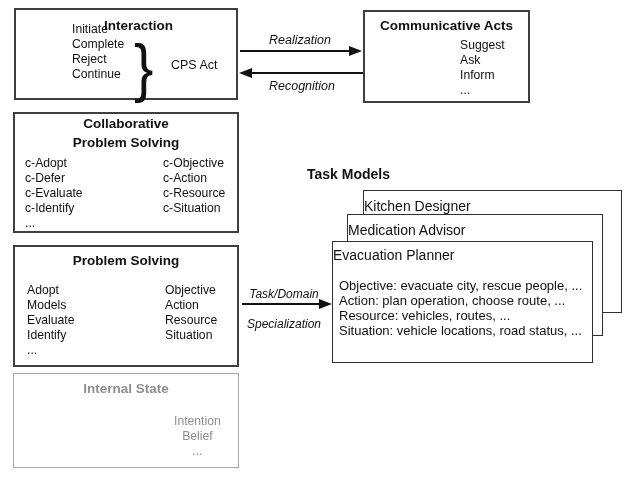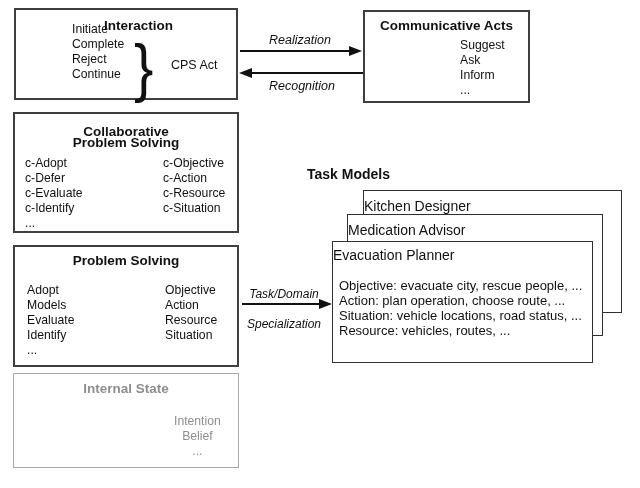--- a/index.html
+++ b/index.html
@@ -61,21 +61,21 @@
 
   <div class="flow-label" style="left:238px;top:33px;width:124px;">Realization</div>
   <div class="arrow-line" style="left:240px;top:50px;width:112px;"></div>
   <div class="arrow-head-right" style="left:349px;top:45.5px;"></div>
 
   <div class="arrow-head-left" style="left:239px;top:67.5px;"></div>
   <div class="arrow-line" style="left:250px;top:72px;width:113px;"></div>
   <div class="flow-label" style="left:240px;top:79px;width:124px;">Recognition</div>
 
   <div class="box dark" style="left:13px;top:112px;width:226px;height:121px;">
-    <div class="box-title" style="top:10px;">Collaborative</div>
+    <div class="box-title" style="top:2px;">Collaborative</div>
     <div class="box-title" style="top:21px;">Problem Solving</div>
     <div class="items" style="left:10px;top:42px;">
       <div class="item">c-Adopt</div>
       <div class="item">c-Defer</div>
       <div class="item">c-Evaluate</div>
       <div class="item">c-Identify</div>
       <div class="item">...</div>
     </div>
     <div class="items" style="left:148px;top:42px;">
       <div class="item">c-Objective</div>
@@ -119,22 +119,22 @@
 
   <div class="box thin" style="left:347px;top:214px;width:256px;height:122px;">
     <div class="stack-title" style="top:7px;">Medication Advisor</div>
   </div>
 
   <div class="box thin" style="left:332px;top:241px;width:261px;height:122px;">
     <div class="stack-title" style="top:5px;">Evacuation Planner</div>
     <div class="eval-lines" style="left:6px;top:36px;">
       <div class="item">Objective: evacuate city, rescue people, ...</div>
       <div class="item">Action: plan operation, choose route, ...</div>
+      <div class="item">Resource: vehicles, routes, ...</div>
       <div class="item">Situation: vehicle locations, road status, ...</div>
-      <div class="item">Resource: vehicles, routes, ...</div>
     </div>
   </div>
 
   <div class="flow-label" style="left:236px;top:287px;width:96px;font-size:12px;">Task/Domain</div>
   <div class="arrow-line" style="left:242px;top:303px;width:80px;"></div>
   <div class="arrow-head-right" style="left:319px;top:298.5px;"></div>
   <div class="flow-label" style="left:236px;top:309px;width:96px;font-size:12px;margin-top:8px;">Specialization</div>
 
 </div>
 

